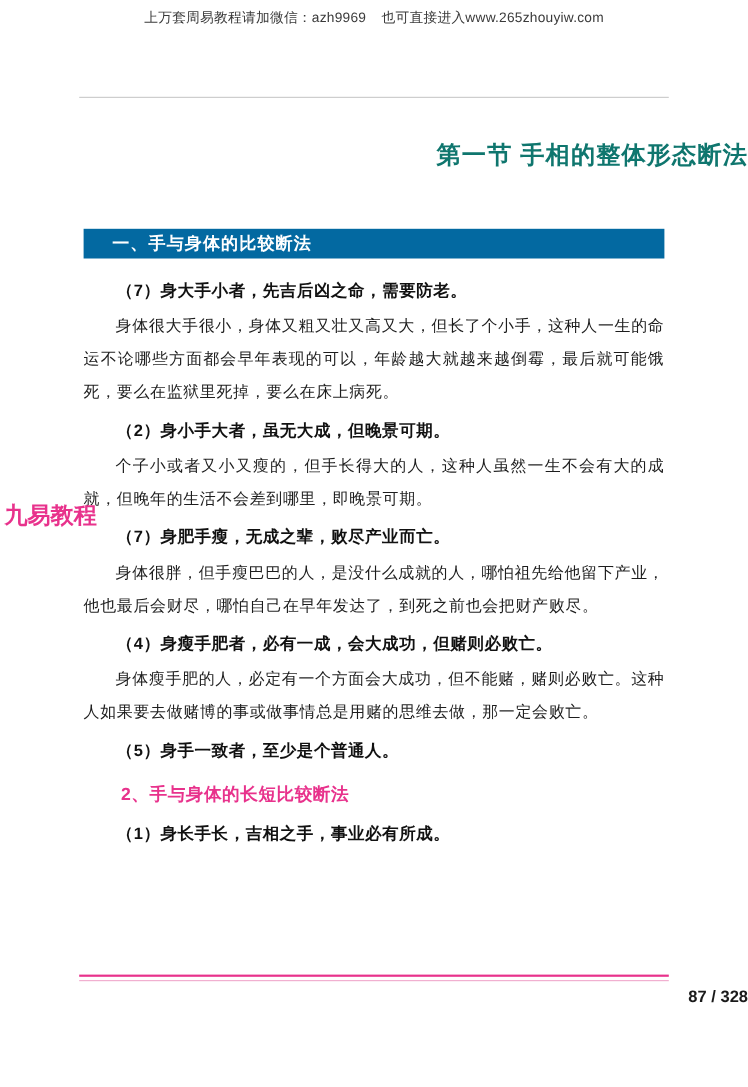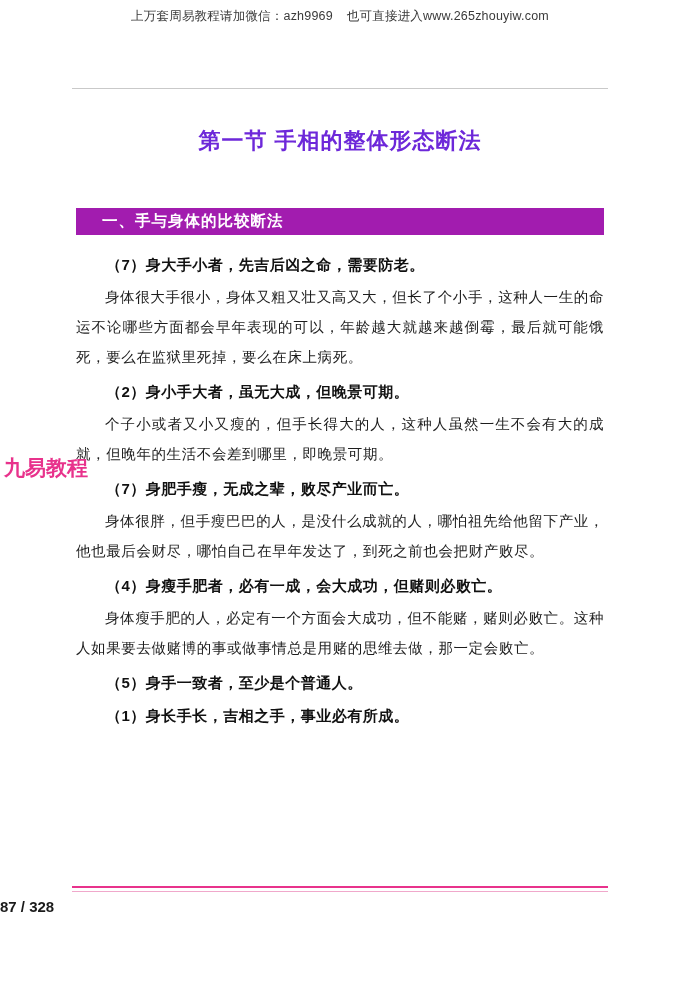--- a/index.html
+++ b/index.html
@@ -42,24 +42,24 @@
     left: 72px;
     width: 536px;
     height: 1px;
     background: #c9c9c9;
   }
   .doc-title {
     position: absolute;
     top: 126px;
     left: 0;
     width: 680px;
-    text-align: center;
+    text-align: right;
     font-size: 22px;
     font-weight: bold;
-    color: #6d28d9;
+    color: #0f766e;
     font-family: "Liberation Sans", sans-serif;
     letter-spacing: 1px;
   }
   .content {
     position: absolute;
     top: 190px;
     left: 76px;
     width: 528px;
   }
   p.body-text {
@@ -67,21 +67,21 @@
     font-size: 14.5px;
     line-height: 30px;
     color: #1d1d1d;
     text-align: justify;
     text-indent: 2em;
     letter-spacing: 0.6px;
   }
   .section-bar {
     margin: 18px 0 14px 0;
     height: 27px;
-    background: #a21caf;
+    background: #0369a1;
     display: flex;
     align-items: center;
     position: relative;
   }
   .section-bar .bar-text {
     color: #ffffff;
     font-size: 15.5px;
     font-weight: bold;
     font-family: "Liberation Sans", sans-serif;
     padding-left: 26px;
@@ -130,21 +130,21 @@
     left: 72px;
     width: 536px;
     height: 1px;
     background: #f0a8cb;
   }
   .page-number {
     position: absolute;
     top: 898px;
     left: 0;
     width: 680px;
-    text-align: left;
+    text-align: right;
     font-size: 15px;
     font-weight: bold;
     color: #1a1a1a;
     font-family: "Liberation Sans", sans-serif;
   }
 </style>
 </head>
 <body>
 
 <div class="page">
@@ -172,20 +172,21 @@
     <p class="body-text">个子小或者又小又瘦的，但手长得大的人，这种人虽然一生不会有大的成就，但晚年的生活不会差到哪里，即晚景可期。</p>
 
     <div class="item-head">（7）身肥手瘦，无成之辈，败尽产业而亡。</div>
     <p class="body-text">身体很胖，但手瘦巴巴的人，是没什么成就的人，哪怕祖先给他留下产业，他也最后会财尽，哪怕自己在早年发达了，到死之前也会把财产败尽。</p>
 
     <div class="item-head">（4）身瘦手肥者，必有一成，会大成功，但赌则必败亡。</div>
     <p class="body-text">身体瘦手肥的人，必定有一个方面会大成功，但不能赌，赌则必败亡。这种人如果要去做赌博的事或做事情总是用赌的思维去做，那一定会败亡。</p>
 
     <div class="item-head">（5）身手一致者，至少是个普通人。</div>
 
+    <div class="sub-head">2、手与身体的长短比较断法</div>
 
     <div class="item-head">（1）身长手长，吉相之手，事业必有所成。</div>
 
   </div>
 
   <div class="logo-stamp">九易教程</div>
 
   <div class="rule-bottom-1"></div>
   <div class="rule-bottom-2"></div>
 

